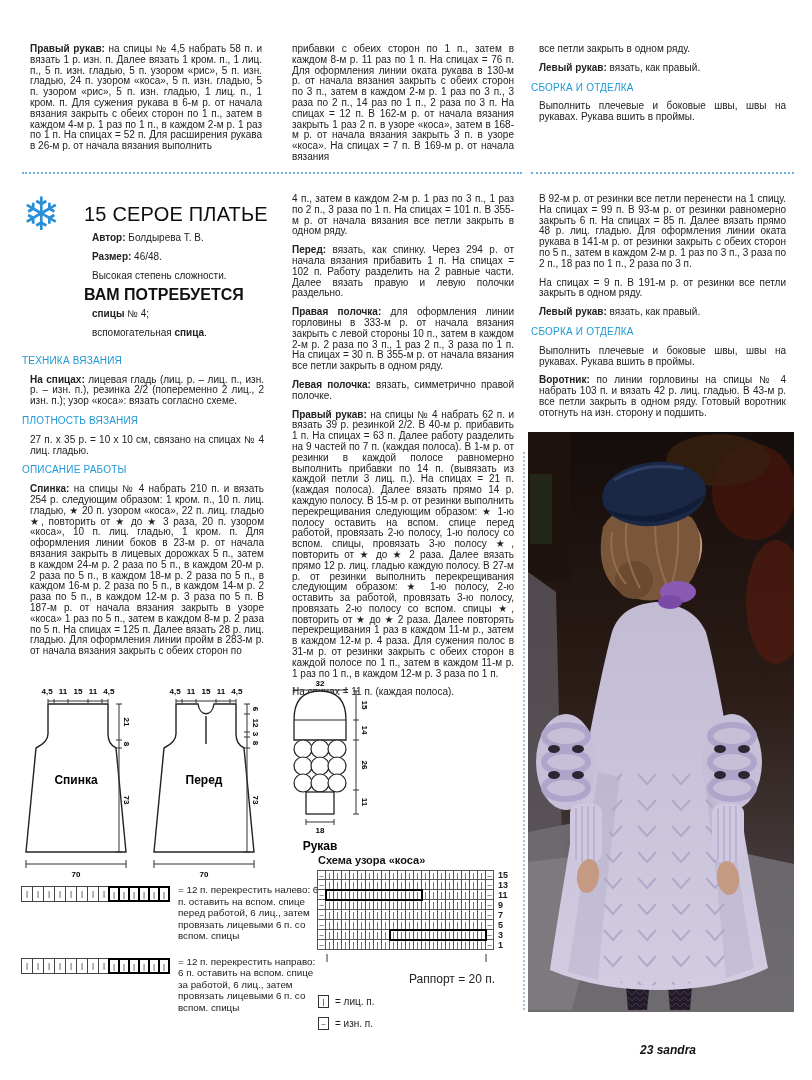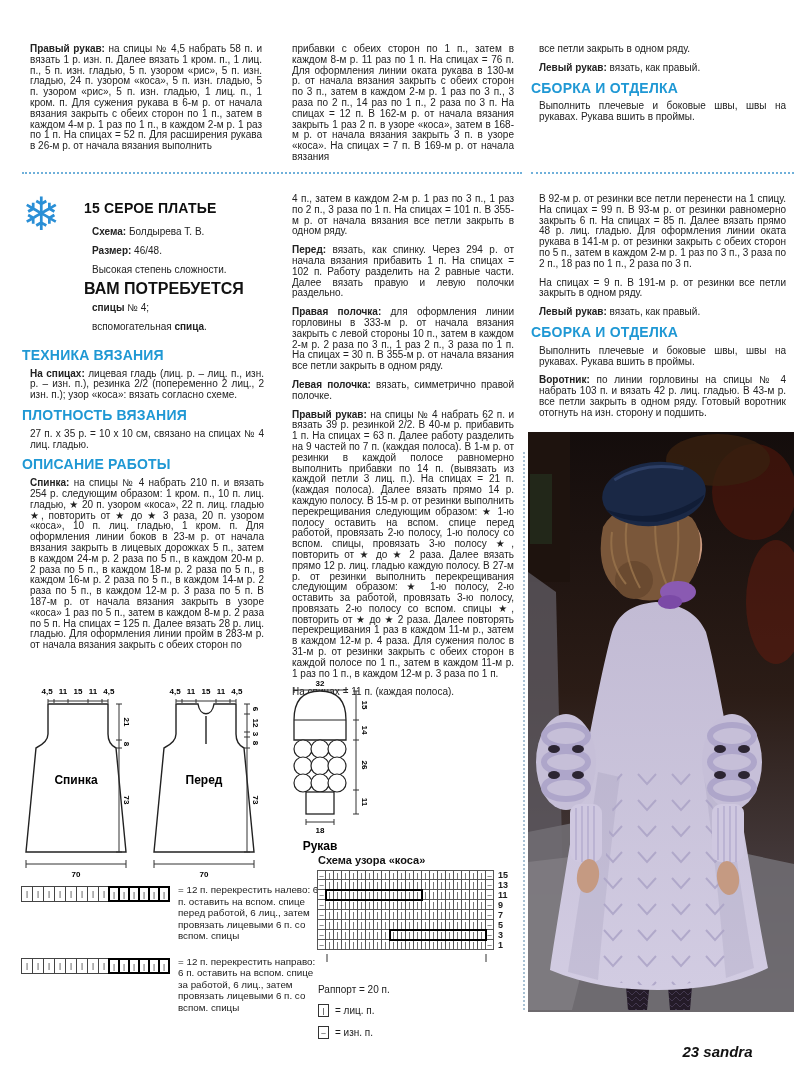--- a/index.html
+++ b/index.html
@@ -1,37 +1,37 @@
 <!DOCTYPE html>
 <html><head>
 <meta charset="utf-8">
 <style>
 *{margin:0;padding:0;box-sizing:border-box}
 html,body{width:812px;height:1080px;background:#fff;font-family:"Liberation Sans",sans-serif;color:#1c1c1c;position:relative;overflow:hidden}
 .abs{position:absolute}
 .col{font-size:10px;line-height:10.8px;text-align:justify;color:#222}
 .col p{margin:8px}
-.col h4.blue{color:#1f98d4;font-size:14px;font-weight:bold;margin:9px 0 2px;letter-spacing:.2px}
+.col h4.blue{color:#1f98d4;font-size:10px;font-weight:normal;margin:9px 0 2px;letter-spacing:.2px}
 .col h4.black{color:#111;font-size:16px;font-weight:bold;margin:9px 0 1px}
 .dotline{border-top:2px dotted #6fb0da;height:0}
 .vdotline{border-left:2px dotted #a9c2d4;width:0}
 .pattern-head{display:flex;align-items:flex-start}
 .snow{font-size:46px;line-height:52px;color:#2a8fd6;width:62px;flex:0 0 62px;text-align:left}
 .ph-right{flex:1}
-.pattern-title{font-size:14px;line-height:21px;font-weight:bold;color:#0e0e0e;margin:10px 0 8px;letter-spacing:.2px}
-.footer{font-size:15px;font-weight:bold;font-style:italic;color:#111;text-align:center}
+.pattern-title{font-size:20px;line-height:21px;font-weight:normal;color:#0e0e0e;margin:16px 0 8px;letter-spacing:.2px}
+.footer{font-size:12px;font-weight:bold;font-style:italic;color:#111;text-align:left}
 
 .chart-title{font-size:11px;font-weight:bold;color:#111}
 .cgrid{position:relative;margin-top:4px}
 .crow{height:10px;white-space:nowrap}
 .crow:first-child .ccell{margin-top:0}
 .ccell{display:inline-block;width:9px;height:11px;border:1px solid #555;margin:-1px 0 0 -1px;font-size:7.5px;line-height:9px;text-align:center;color:#222;vertical-align:top;background:#fff}
 .cnum{display:inline-block;height:11px;line-height:11px;font-size:9px;font-weight:bold;padding-left:4px;vertical-align:top}
 .cablebox{position:absolute;border:2px solid #000;pointer-events:none}
-.rapport{font-size:10px;color:#222;text-align:left;width:177px;margin-top:16px}
+.rapport{font-size:12px;color:#222;text-align:right;width:177px;margin-top:4px}
 .chl-item{display:flex;align-items:center;gap:6px;margin-top:9px;font-size:10px}
 .keybox{display:inline-flex;width:11px;height:13px;border:1.5px solid #333;align-items:center;justify-content:center;font-size:8px;flex:0 0 11px}
 
 .ckey-item{display:flex;gap:8px;margin-bottom:14px}
 .symrow{white-space:nowrap;padding-top:2px}
 .symcell{display:inline-block;width:12px;height:16px;border:1px solid #444;margin-left:-1px;font-size:8px;line-height:14px;text-align:center;vertical-align:top;background:#fff}
 .symcell.boldc{border:2px solid #000;margin-left:-2px}
 .ckey-text{font-size:9.8px;line-height:11.5px;width:150px;color:#222}
 svg text{font-family:"Liberation Sans",sans-serif}
 .schlabel{font-size:12px;font-weight:bold}
@@ -56,21 +56,21 @@
 <div class="abs dotline" style="left:22px;top:172px;width:500px"></div>
 <div class="abs dotline" style="left:531px;top:172px;width:263px"></div>
 <div class="abs vdotline" style="left:523px;top:452px;height:558px"></div>
 
 <div class="abs" style="left:22px;top:188px;width:250px">
   <div class="pattern-head">
     <span class="snow">❄</span>
     <div class="ph-right">
       <h1 class="pattern-title">15 СЕРОЕ ПЛАТЬЕ</h1>
       <div class="col">
-          <p><b>Схема:</b> Болдырева Т. В.</p>
+          <p><b>Автор:</b> Болдырева Т. В.</p>
           <p><b>Размер:</b> 46/48.</p>
           <p>Высокая степень сложности.</p>
           <h4 class="black">ВАМ ПОТРЕБУЕТСЯ</h4>
           <p><b>спицы</b> № 4;</p>
           <p>вспомогательная <b>спица</b>.</p>
         </div>
     </div>
   </div>
   <div class="col">
       <h4 class="blue">ТЕХНИКА ВЯЗАНИЯ</h4>

